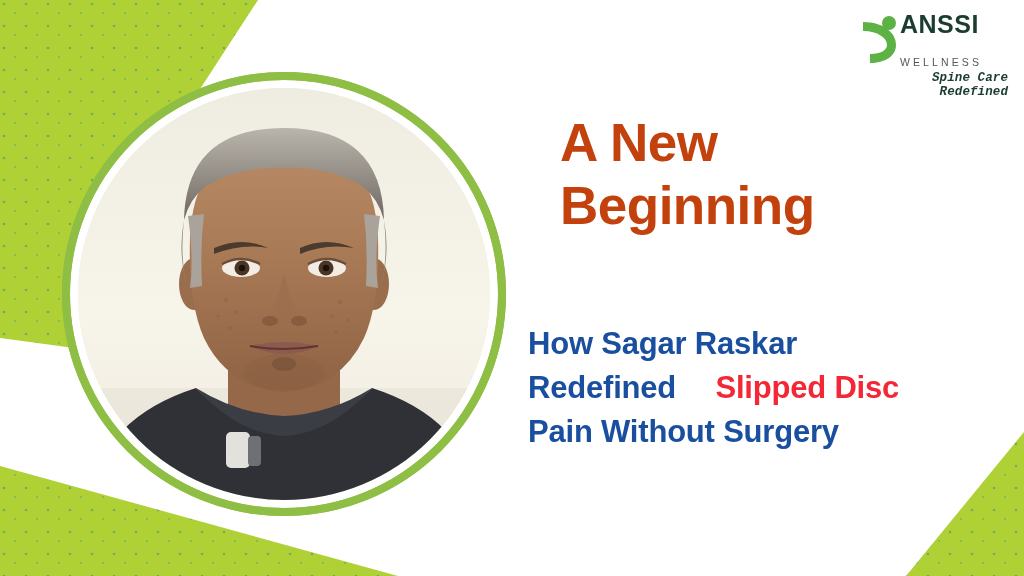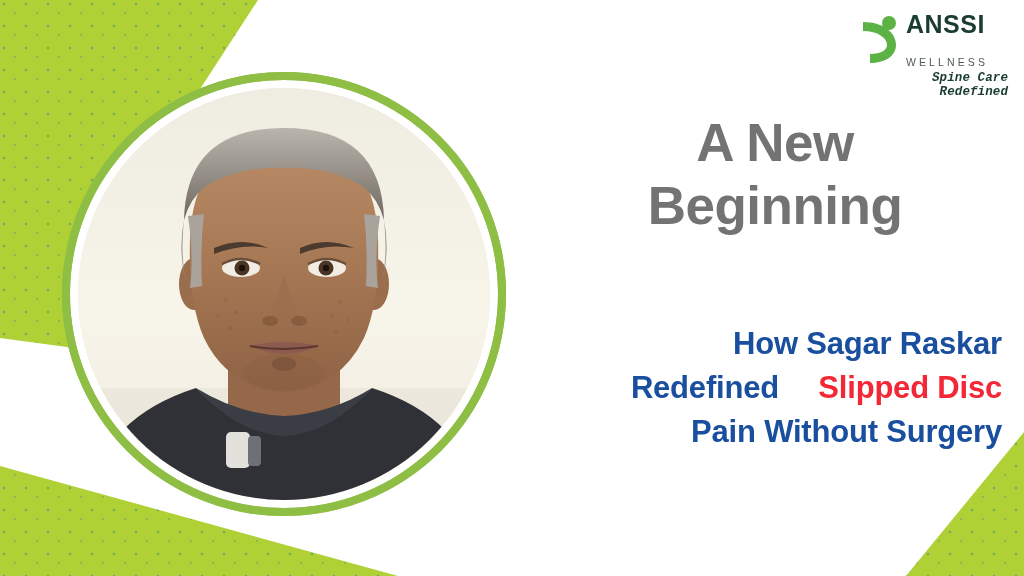--- a/index.html
+++ b/index.html
@@ -64,21 +64,20 @@
   .logo {
     position: absolute;
     right: 16px;
     top: 14px;
     width: 152px;
     height: 82px;
   }
   .logo-top {
     display: flex;
     align-items: center;
-    gap: 6px;
     height: 52px;
   }
   .logo-mark {
     width: 44px;
     height: 48px;
     flex: none;
   }
   .logo-words {
     display: flex;
     flex-direction: column;
@@ -108,35 +107,35 @@
     letter-spacing: 0.1px;
     font-family: Liberation Mono, monospace;
   }
 
   
   .headline {
     position: absolute;
     left: 560px;
     top: 112px;
     width: 430px;
-    text-align: center;
-    color: #737373;
+    text-align: left;
+    color: #c2410c;
     font-size: 53px;
     font-weight: bold;
     line-height: 1.18;
     letter-spacing: -0.5px;
   }
 
   
   .subtitle {
     position: absolute;
     left: 528px;
     top: 322px;
     width: 474px;
-    text-align: right;
+    text-align: left;
     color: #1A4FA0;
     font-size: 31px;
     font-weight: bold;
     line-height: 1.42;
     letter-spacing: -0.2px;
   }
   .hl-red { color: #F32735; margin-left: 31px; }
 </style>
 </head>
 <body>

